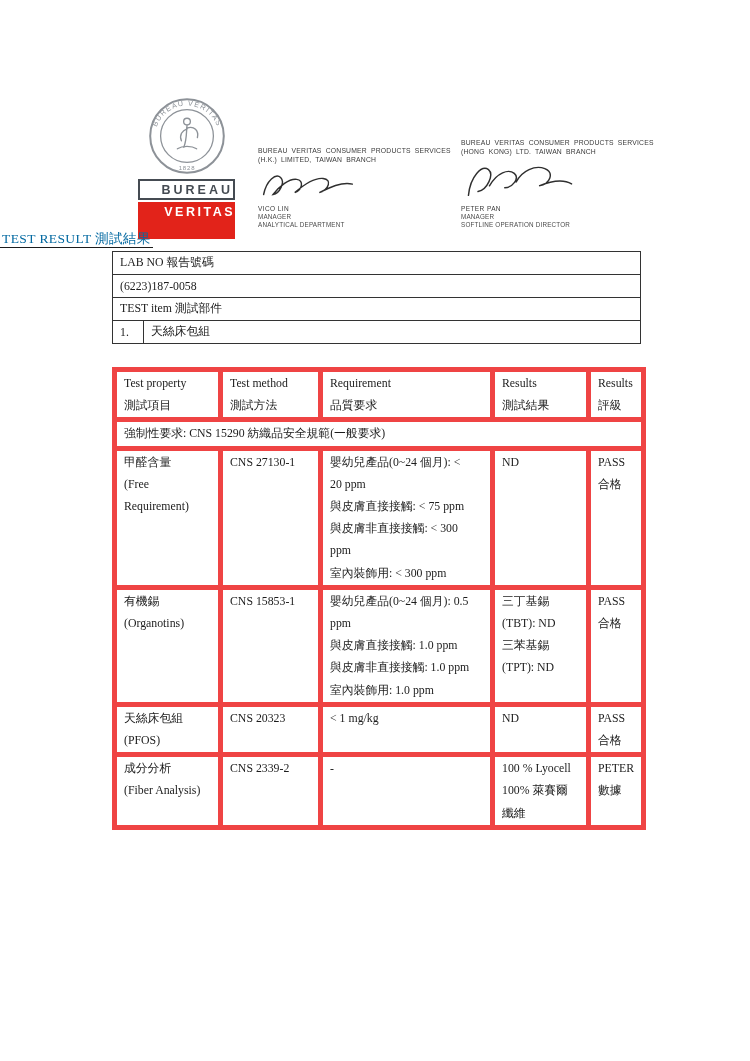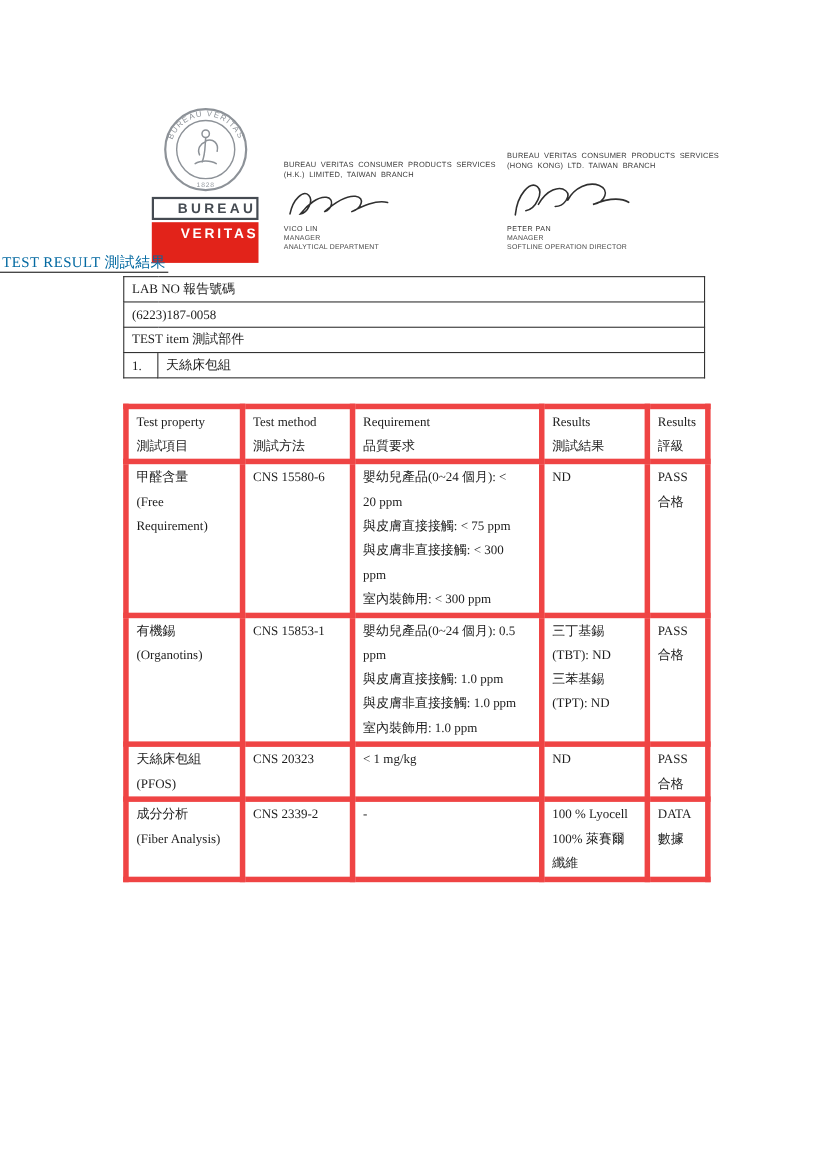--- a/index.html
+++ b/index.html
@@ -130,25 +130,28 @@
 測試項目</th>
         <th>Test method
 測試方法</th>
         <th>Requirement
 品質要求</th>
         <th>Results
 測試結果</th>
         <th>Results
 評級</th>
       </tr>
+      <tr class="section-row">
+        <td colspan="5">強制性要求: CNS 15290  紡織品安全規範(一般要求)</td>
+      </tr>
       <tr>
         <td>甲醛含量
 (Free
 Requirement)</td>
-        <td>CNS 15580-6</td>
+        <td>CNS 27130-1</td>
         <td>嬰幼兒產品(0~24 個月): &lt;
 20 ppm
 與皮膚直接接觸: &lt; 75 ppm
 與皮膚非直接接觸: &lt; 300
 ppm
 室內裝飾用: &lt; 300 ppm</td>
         <td>ND</td>
         <td>PASS
 合格</td>
       </tr>
@@ -178,19 +181,19 @@
 合格</td>
       </tr>
       <tr>
         <td>成分分析
 (Fiber Analysis)</td>
         <td>CNS 2339-2</td>
         <td>-</td>
         <td>100 % Lyocell
 100%  萊賽爾
 纖維</td>
-        <td>DATA
+        <td>PETER
 數據</td>
       </tr>
     </tbody>
   </table>
 
 </div>
 
 </body></html>

